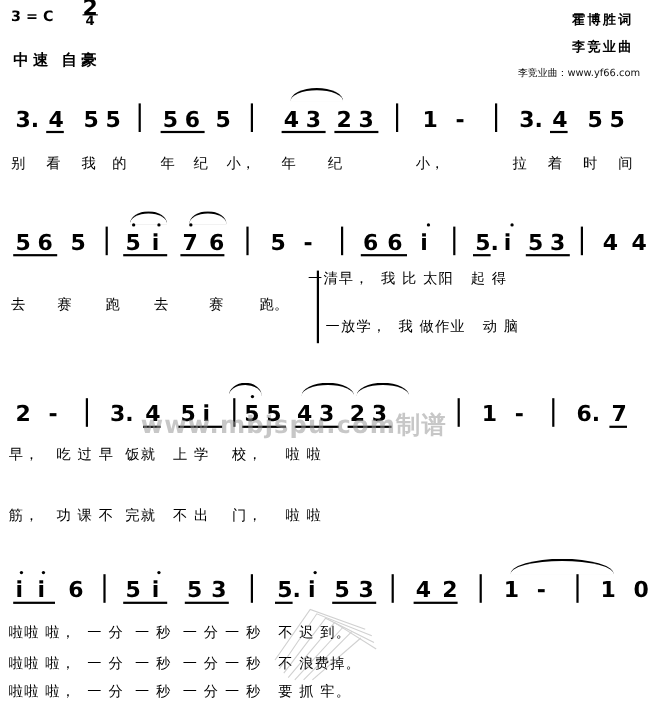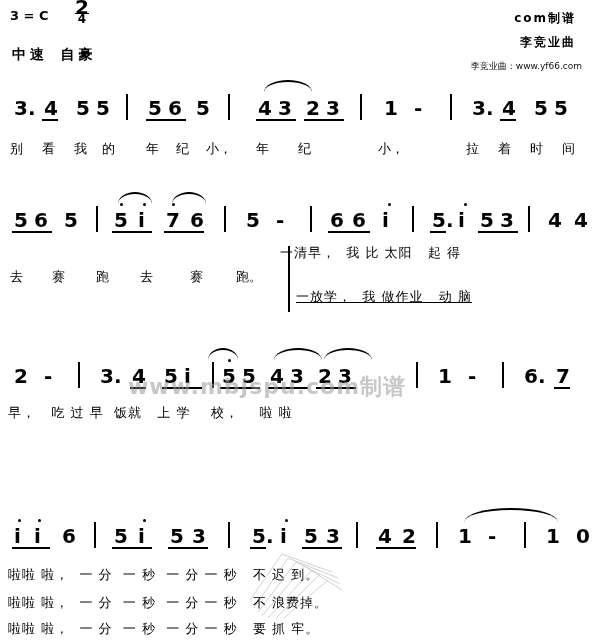--- a/index.html
+++ b/index.html
@@ -30,21 +30,21 @@
   .meter{
     position:absolute;left:75px;top:2px;
     font-family:"DejaVu Sans", sans-serif;
     font-size:12px;font-weight:bold;
     text-align:center;line-height:11px;
   }
   .meter .num{display:block;}
   .meter .den{display:block;border-top:1.5px solid #000;}
   .tempo{
     position:absolute;left:12px;top:46px;
-    font-family:Liberation Mono, monospace;
+    font-family:Liberation Sans, sans-serif;
     font-size:14px;font-weight:bold;
     letter-spacing:4px;
     text-align:right;
   }
   .composer1{
     position:absolute;right:24px;top:10px;
     font-family:"DejaVu Sans", sans-serif;
     font-size:12px;font-weight:bold;letter-spacing:2px;
   }
   .composer2{
@@ -115,21 +115,21 @@
 <body>
 
 <div class="sheet">
 
   <div class="key-sig">3 = C</div>
   <div class="meter">
     <span class="num">2</span>
     <span class="den">4</span>
   </div>
   <div class="tempo">中速  自豪</div>
-  <div class="composer1">com制谱</div>
+  <div class="composer1">霍博胜词</div>
   <div class="composer2">李竞业曲</div>
   <div class="site-note">李竞业曲：www.yf66.com</div>
 
   <div class="tok num" style="left:14px;top:96px;">3.</div>
   <div class="tok num" style="left:44px;top:96px;">4</div>
   <div class="under" style="left:42px;top:119px;width:16px;"></div>
   <div class="tok num" style="left:76px;top:96px;">5</div>
   <div class="tok num" style="left:96px;top:96px;">5</div>
   <div class="bar" style="left:126px;top:94px;height:26px;"></div>
 
@@ -218,21 +218,21 @@
 
   <div class="tok lyric" style="left:10px;top:268px;">去</div>
   <div class="tok lyric" style="left:52px;top:268px;">赛</div>
   <div class="tok lyric" style="left:96px;top:268px;">跑</div>
   <div class="tok lyric" style="left:140px;top:268px;">去</div>
   <div class="tok lyric" style="left:190px;top:268px;">赛</div>
   <div class="tok lyric" style="left:236px;top:268px;">跑。</div>
 
   <div class="lyric-brace" style="left:288px;top:246px;height:66px;"></div>
   <div class="tok lyric" style="left:280px;top:244px;letter-spacing:1px;">一清早，  我 比 太阳   起 得</div>
-  <div class="tok lyric" style="left:296px;top:288px;letter-spacing:1px;text-decoration:underline;">一放学，  我 做作业   动 脑</div>
+  <div class="tok lyric" style="left:296px;top:288px;letter-spacing:1px;">一放学，  我 做作业   动 脑</div>
 
   <div class="tok num" style="left:14px;top:364px;">2</div>
   <div class="tok num" style="left:44px;top:364px;">-</div>
   <div class="bar" style="left:78px;top:362px;height:26px;"></div>
 
   <div class="tok num" style="left:100px;top:364px;">3.</div>
   <div class="tok num" style="left:132px;top:364px;">4</div>
   <div class="under" style="left:130px;top:387px;width:16px;"></div>
   <div class="tok num" style="left:164px;top:364px;">5</div>
   <div class="tok num" style="left:184px;top:364px;">i</div>
@@ -259,20 +259,21 @@
   <div class="tok num" style="left:468px;top:364px;">-</div>
   <div class="bar" style="left:502px;top:362px;height:26px;"></div>
 
   <div class="tok num" style="left:524px;top:364px;">6.</div>
   <div class="tok num" style="left:556px;top:364px;">7</div>
   <div class="under" style="left:554px;top:387px;width:16px;"></div>
 
   <div class="watermark">www.mbjspu.com制谱</div>
 
   <div class="tok lyric" style="left:8px;top:404px;letter-spacing:1px;">早，   吃 过 早  饭就   上 学    校，    啦 啦</div>
+  <div class="tok lyric" style="left:8px;top:460px;letter-spacing:1px;">筋，   功 课 不  完就   不 出    门，    啦 啦</div>
 
   <div class="tok num" style="left:14px;top:524px;">i</div>
   <div class="dotaug" style="left:18px;top:519px;"></div>
   <div class="tok num" style="left:34px;top:524px;">i</div>
   <div class="dotaug" style="left:38px;top:519px;"></div>
   <div class="under" style="left:12px;top:547px;width:38px;"></div>
   <div class="tok num" style="left:62px;top:524px;">6</div>
   <div class="bar" style="left:94px;top:522px;height:26px;"></div>
 
   <div class="tok num" style="left:114px;top:524px;">5</div>

